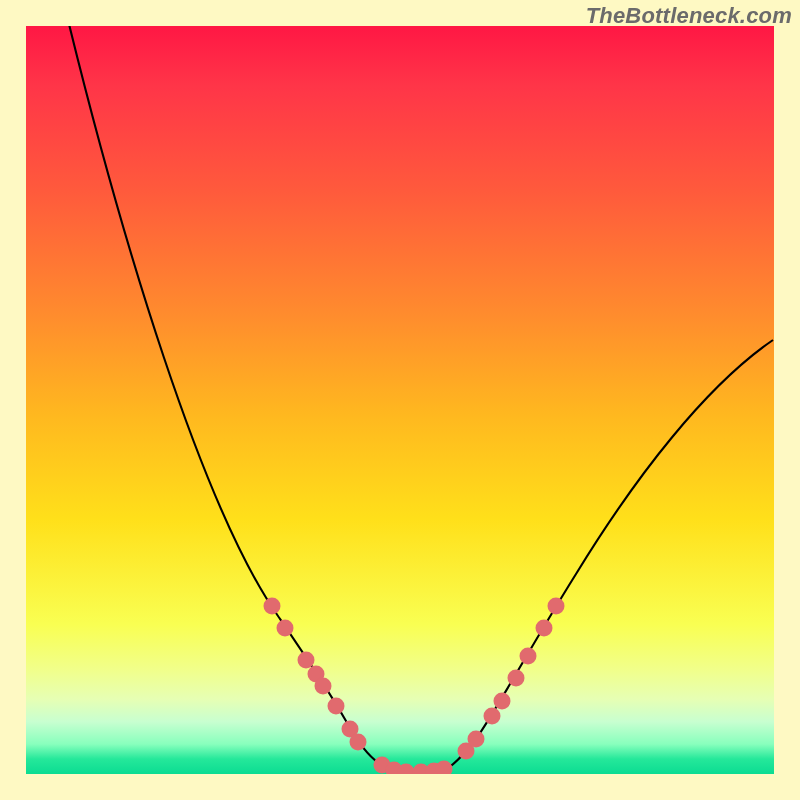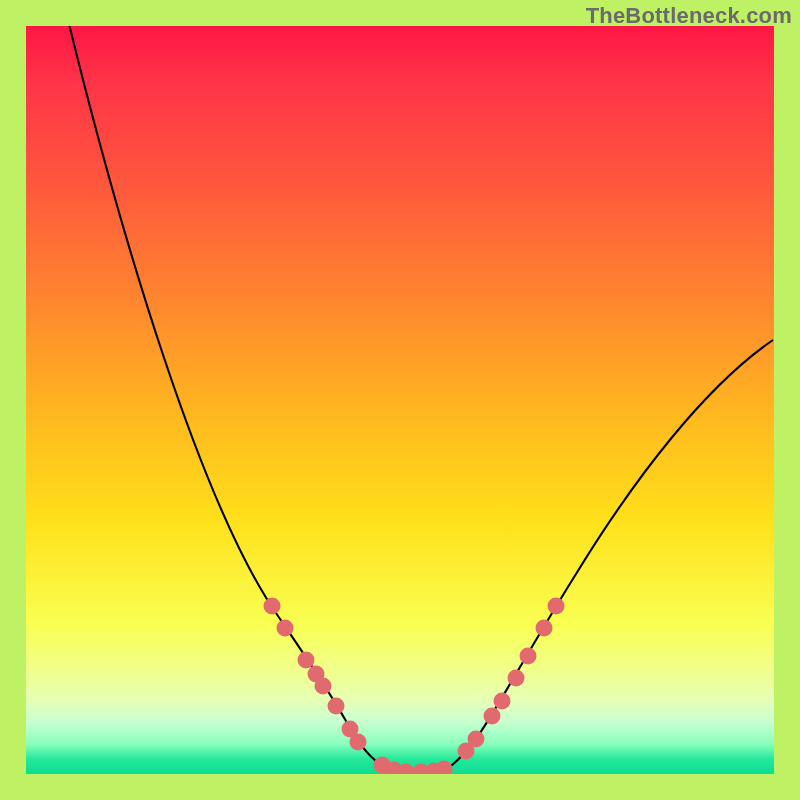--- a/index.html
+++ b/index.html
@@ -1,21 +1,22 @@
 <!DOCTYPE html>
 <html><head>
 <meta charset="utf-8">
 <style>
   * { margin: 0; padding: 0; box-sizing: border-box; }
   html, body { width: 800px; height: 800px; overflow: hidden; background: #000; }
   .frame {
     position: relative;
     width: 800px;
     height: 800px;
-    background: #bef264;
+    background: #fef9c3;
+    font-style: italic;
   }
   .plot-area {
     position: absolute;
     left: 26px;
     top: 26px;
     width: 748px;
     height: 748px;
     background: linear-gradient(to bottom,
       #ff1744 0%,
       #ff3548 8%,

